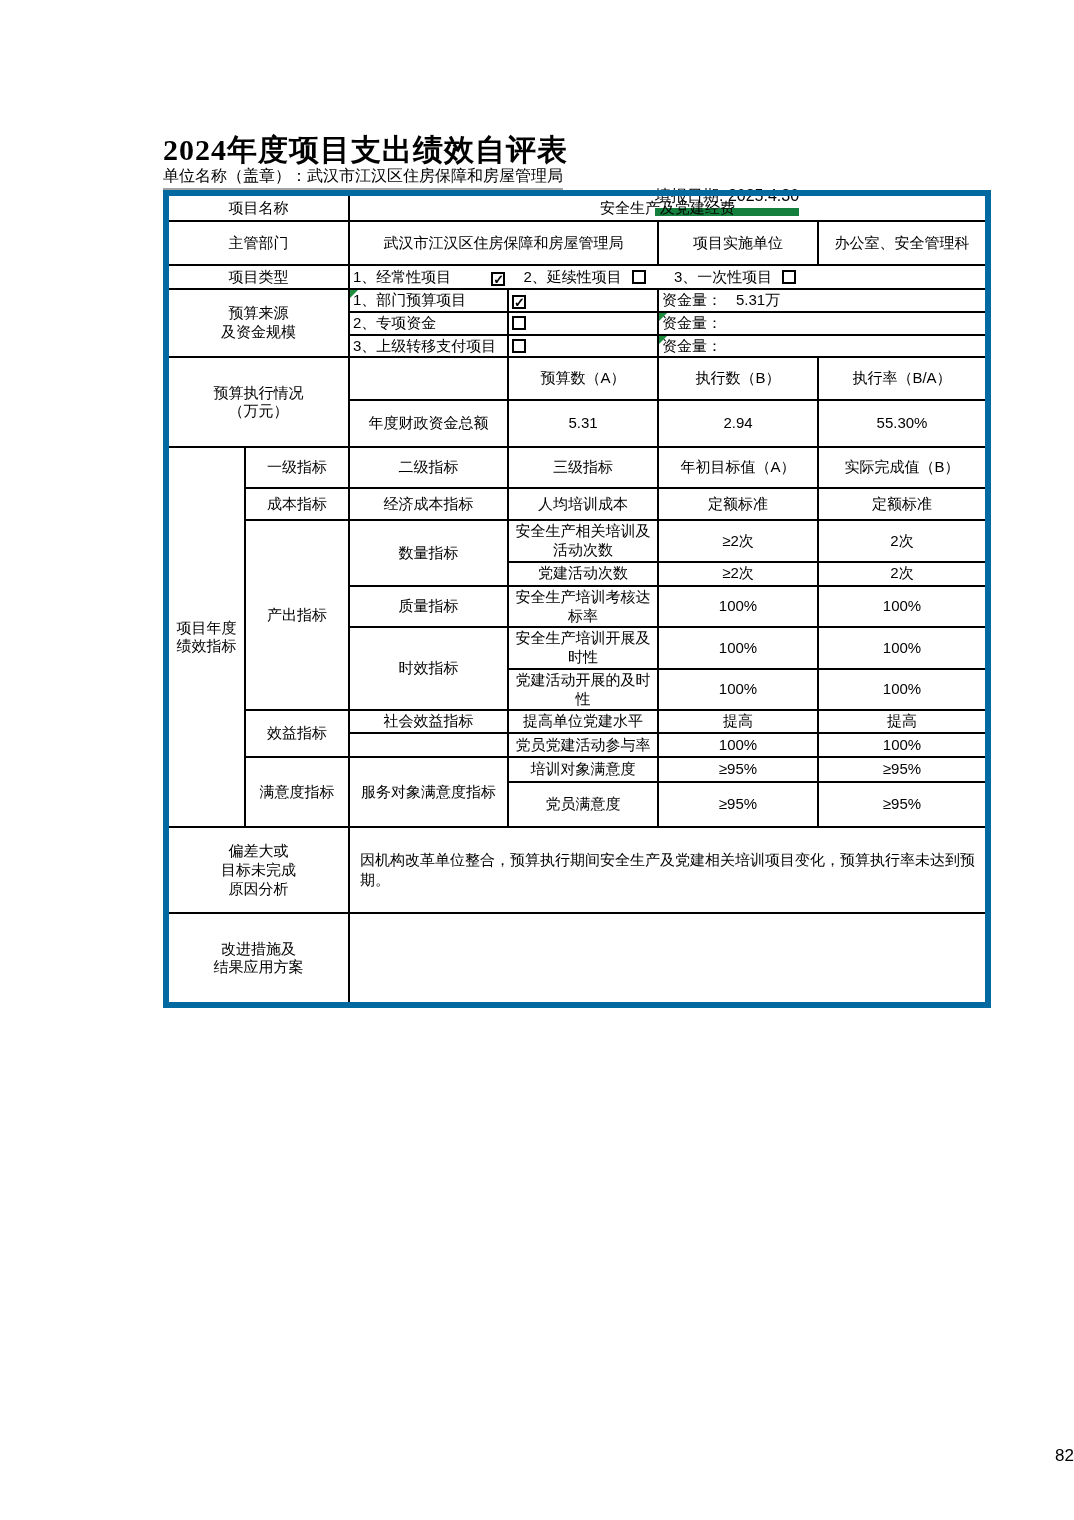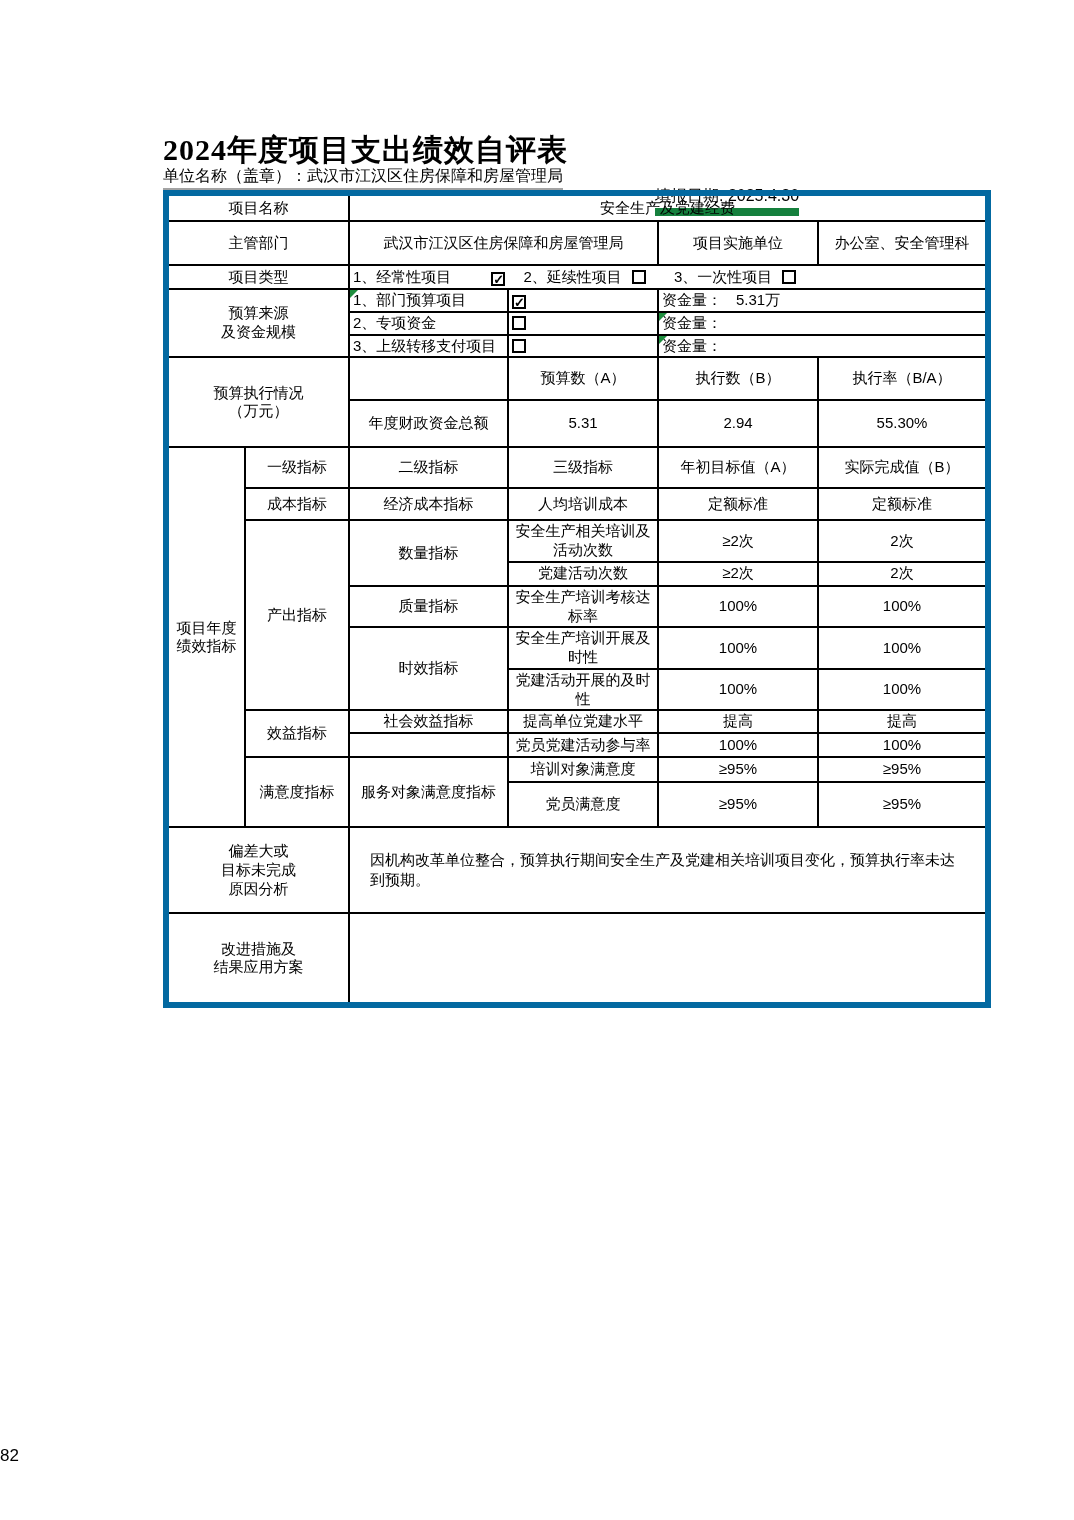--- a/index.html
+++ b/index.html
@@ -55,24 +55,24 @@
     border-right: 8px solid transparent;
   }
   
   .opt { white-space: nowrap; }
   .opt .cb { margin-left: 10px; }
   .opt1 .cb { margin-left: 40px; }
   .opt2 { margin-left: 14px; }
   .opt3 { margin-left: 24px; }
   
   .amount-value { margin-left: 14px; }
-  .analysis-cell { padding: 4px 20px; line-height: 1.35; }
+  .analysis-cell { padding: 4px 10px; line-height: 1.35; }
   .page-number {
     position: absolute; top: 1446px; left: 0; width: 1074px;
-    text-align: left; font-size: 17px;
+    text-align: right; font-size: 17px;
   }
 </style>
 </head>
 <body>
 
 <div class="page">
 
   <div class="title">2024年度项目支出绩效自评表</div>
 
   <div class="header-line">

